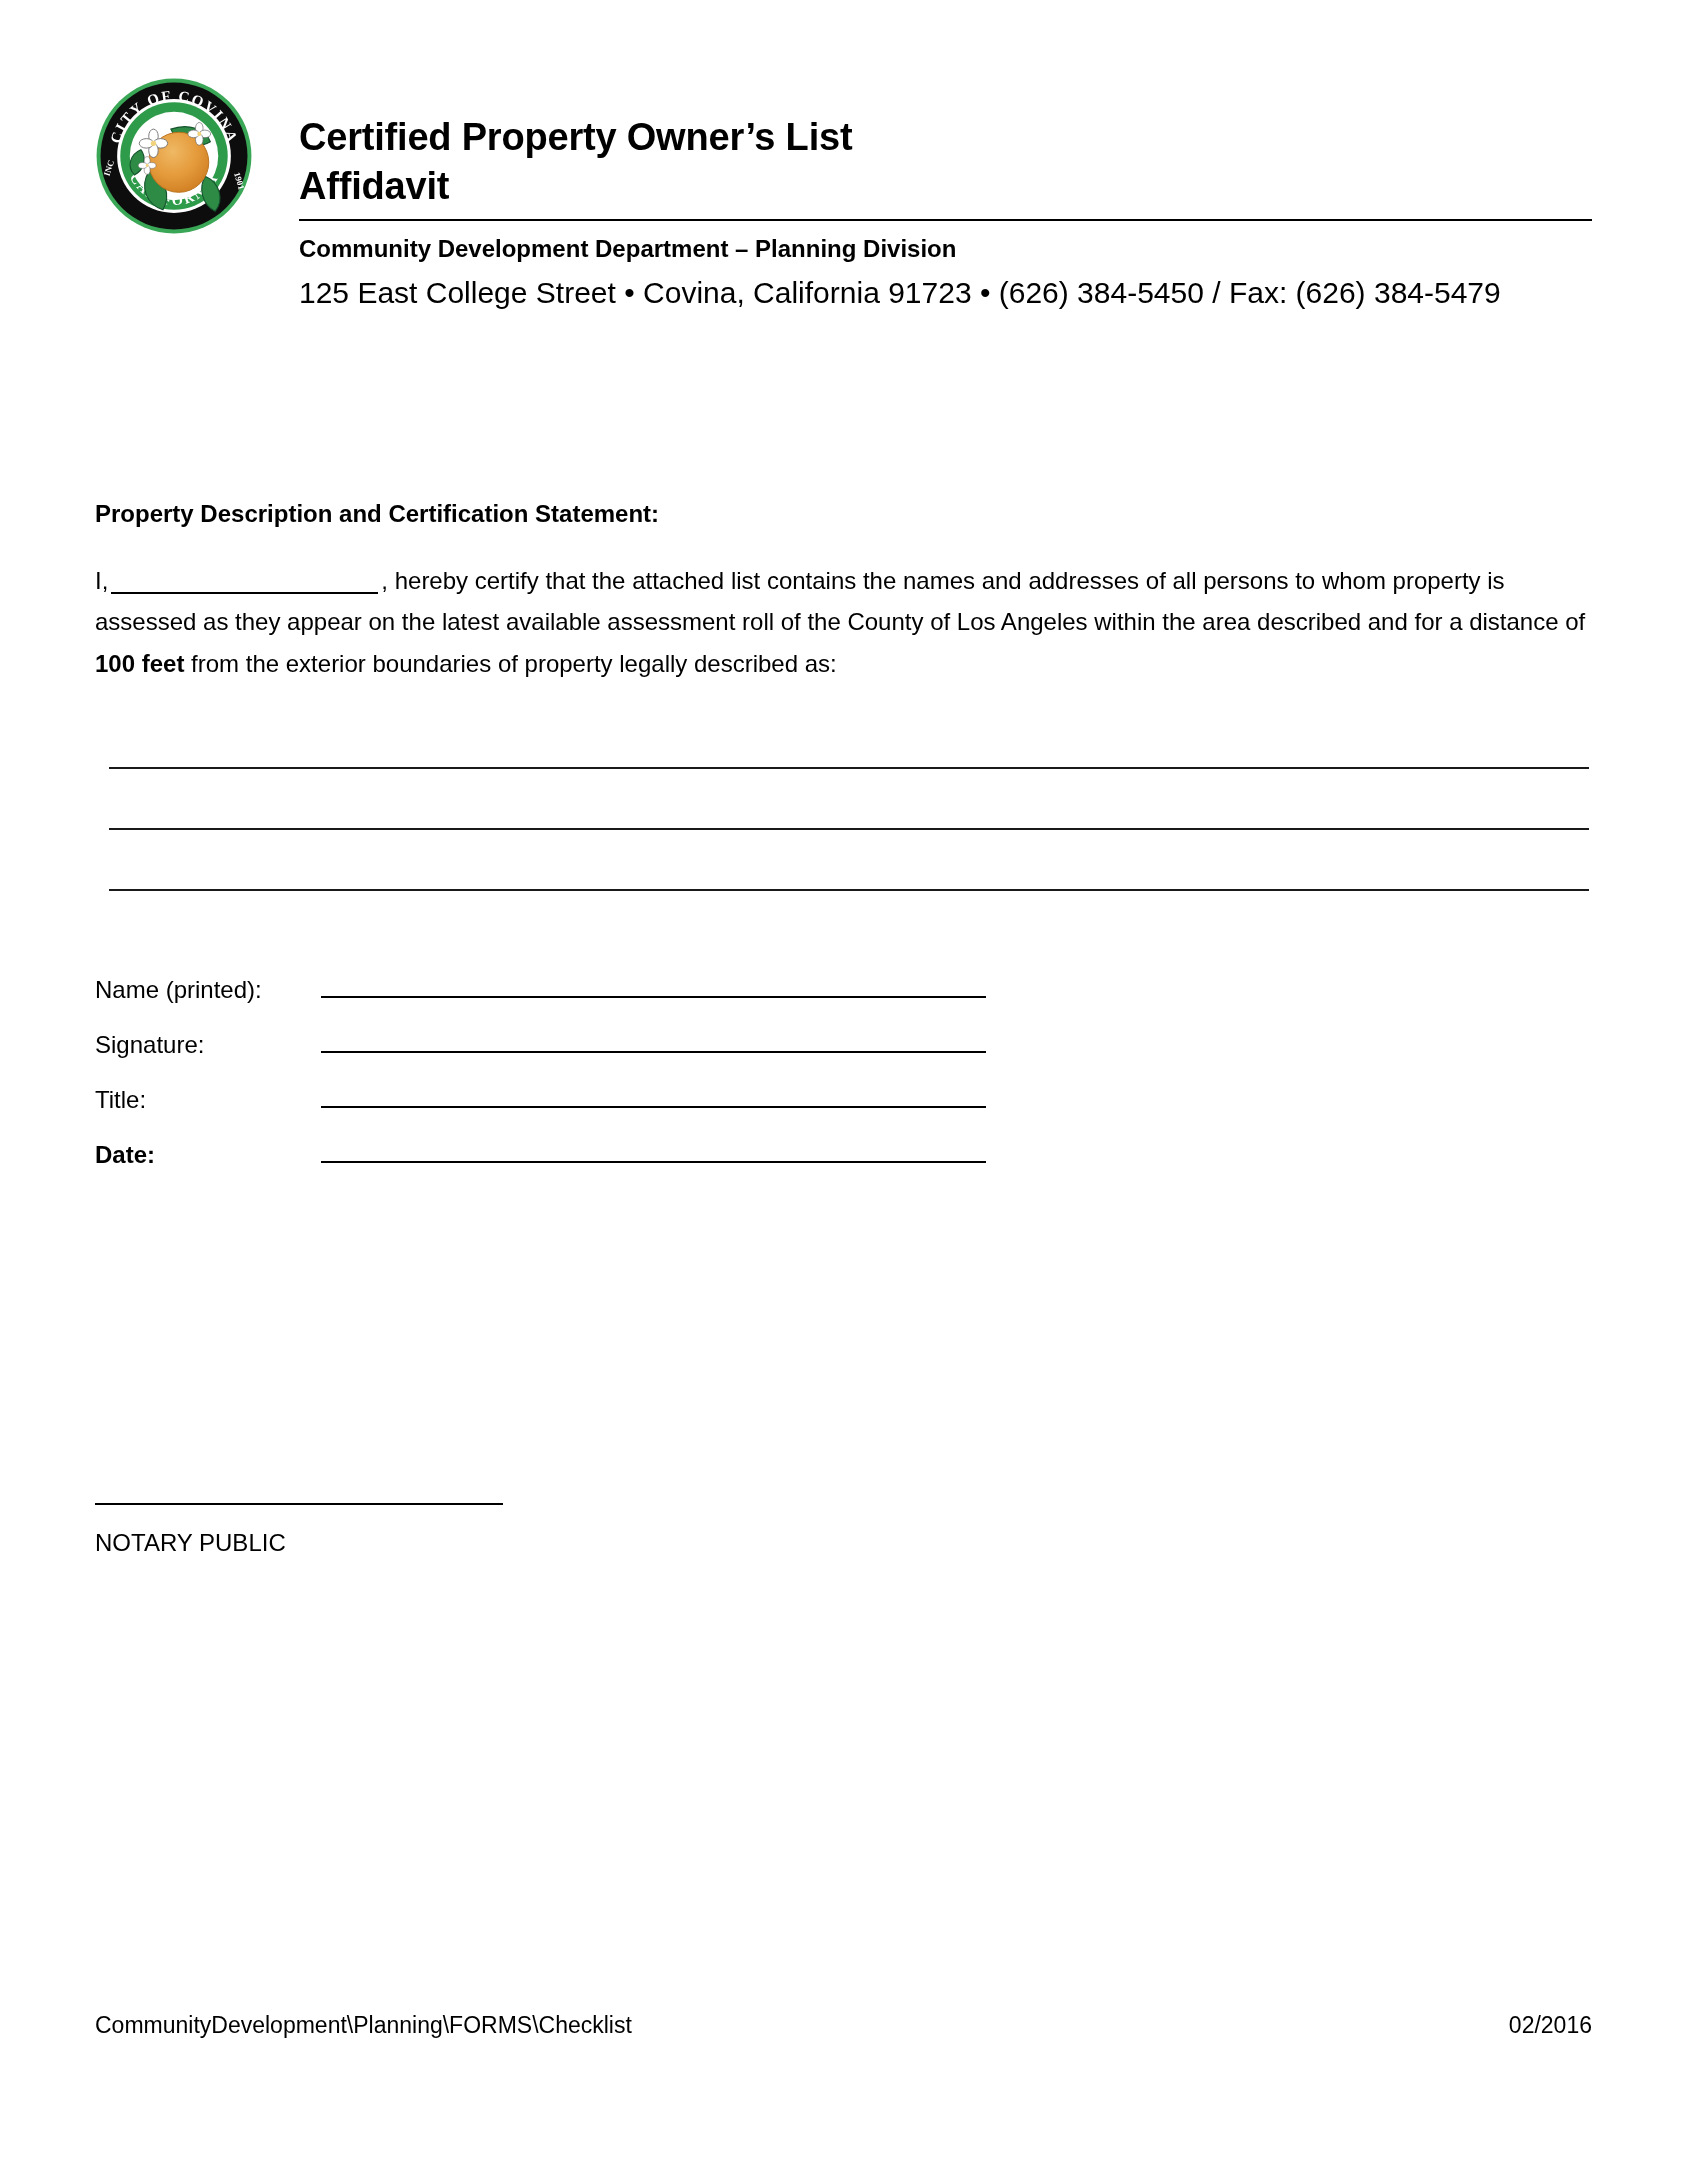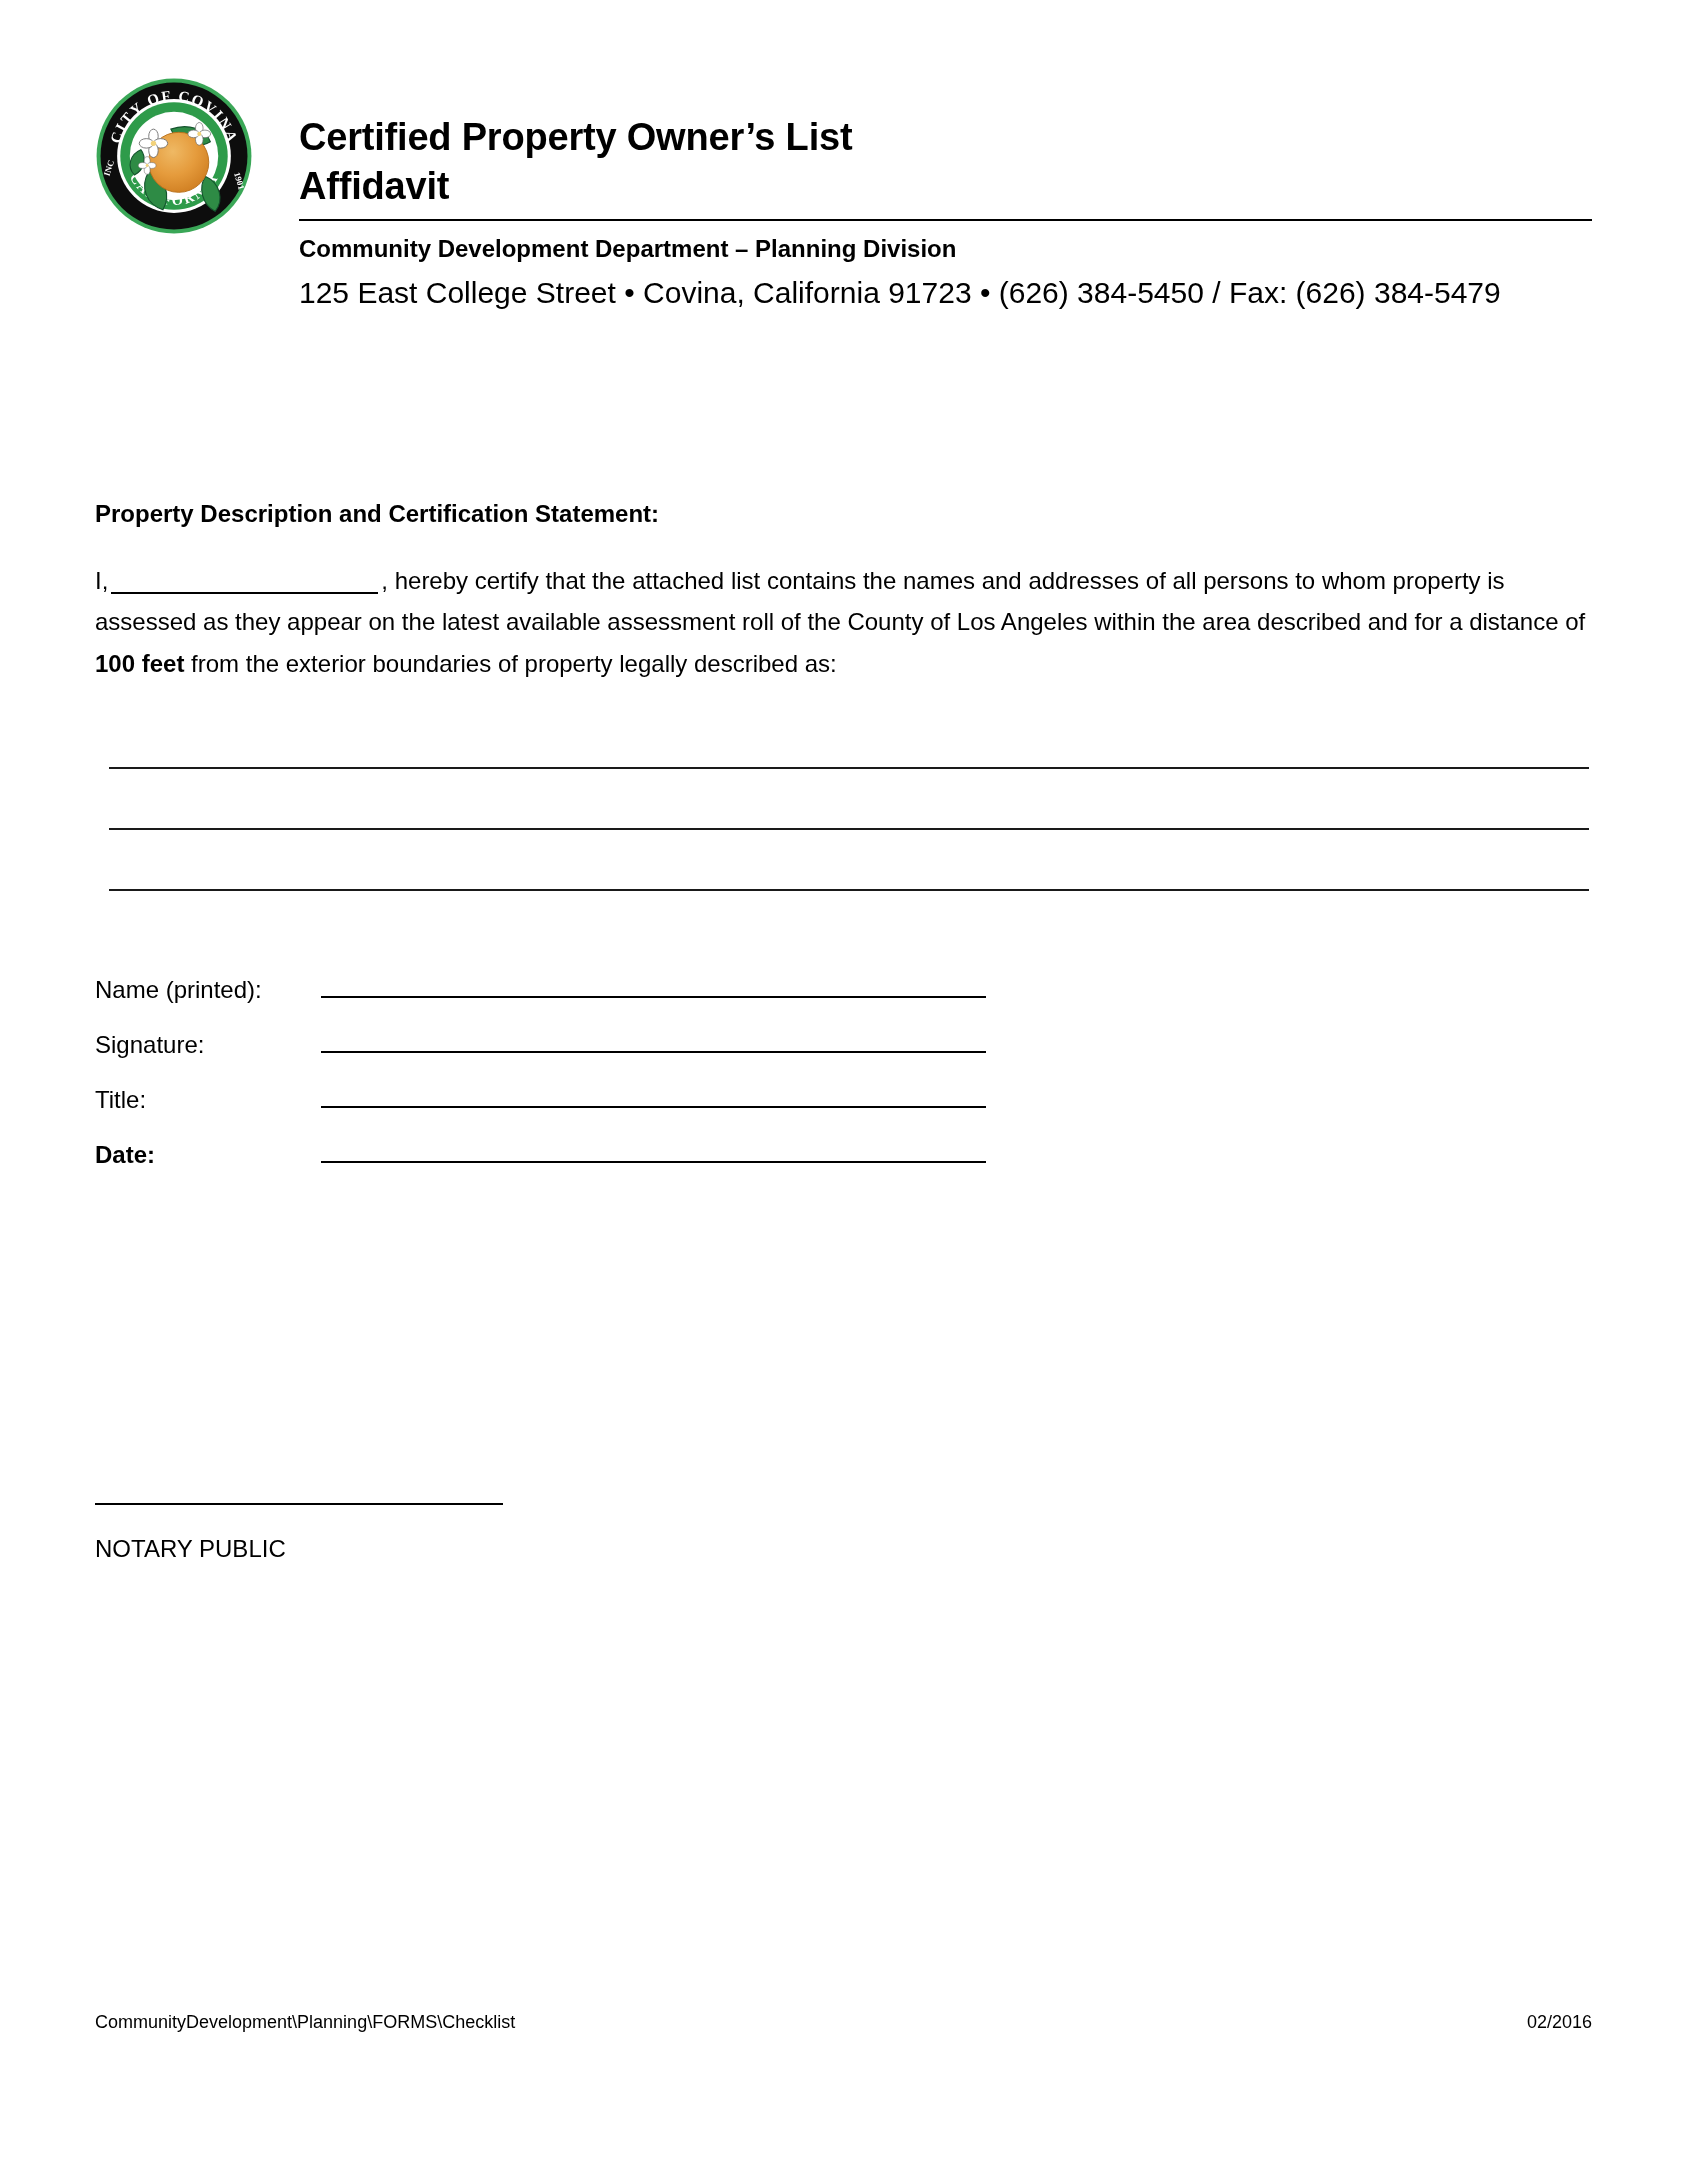--- a/index.html
+++ b/index.html
@@ -204,33 +204,33 @@
     top: 1475px;
     width: 594px;
   }
   .notary-rule {
     width: 408px;
     border-bottom: 2.8px solid #000;
     height: 28px;
   }
   .notary-label {
     font-size: 24px;
-    margin-top: 30px;
+    margin-top: 24px;
   }
 
   
   .footer {
     position: absolute;
     left: 95px;
     top: 2012px;
     width: 1497px;
     display: flex;
     justify-content: space-between;
     align-items: flex-end;
-    font-size: 18px;
+    font-size: 23px;
   }
   .footer-path { white-space: nowrap; }
   .footer-date { white-space: nowrap; }
 </style>
 </head>
 <body>
 
 <div class="page">
 
   <div class="header">

